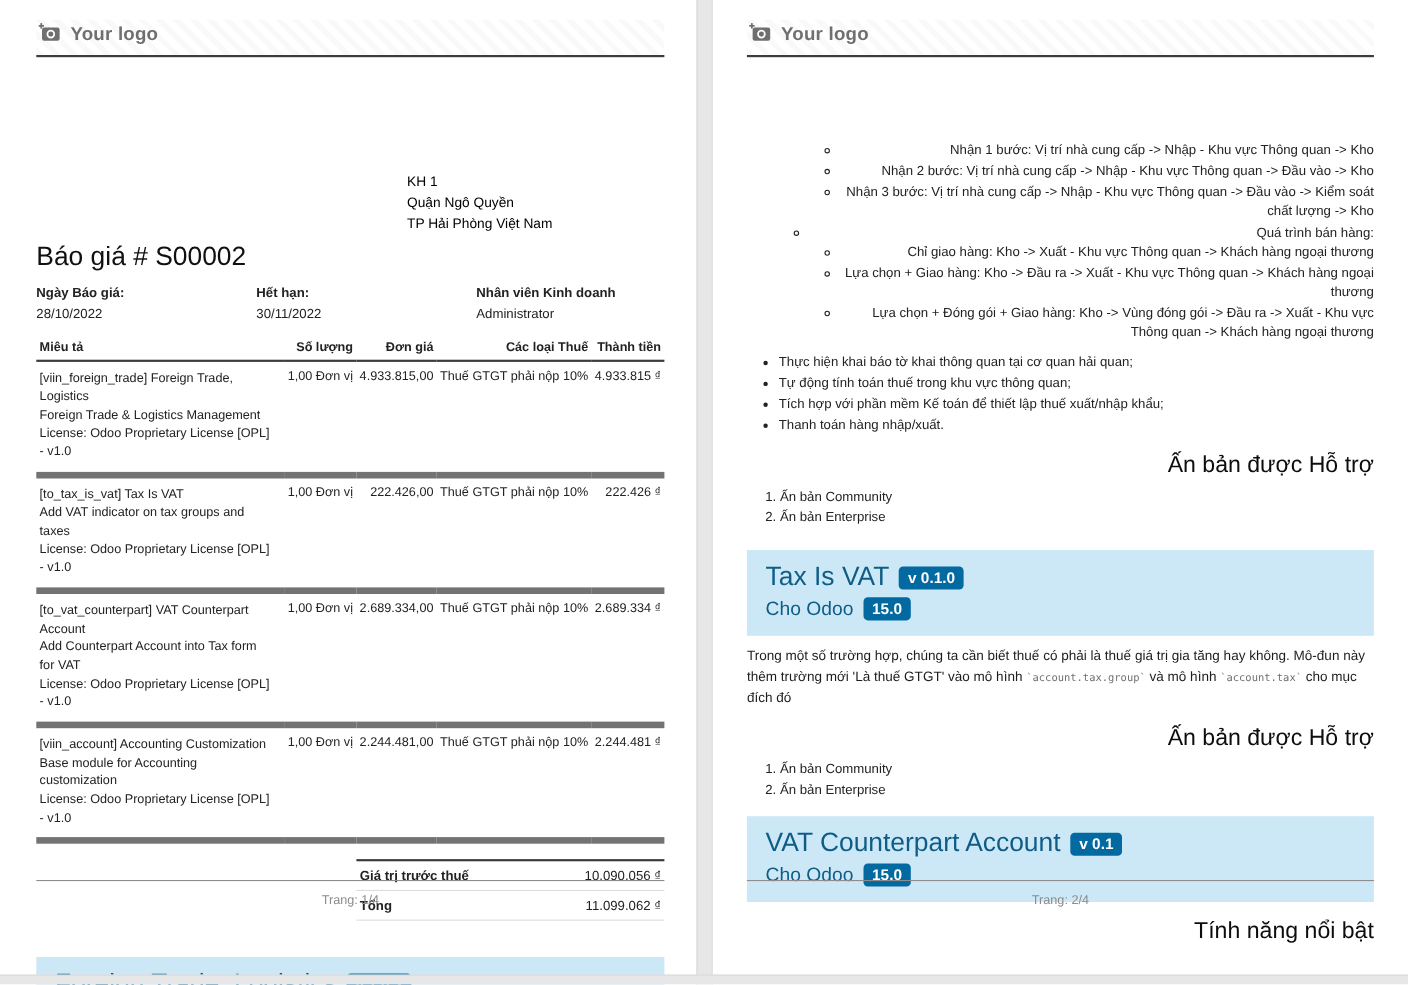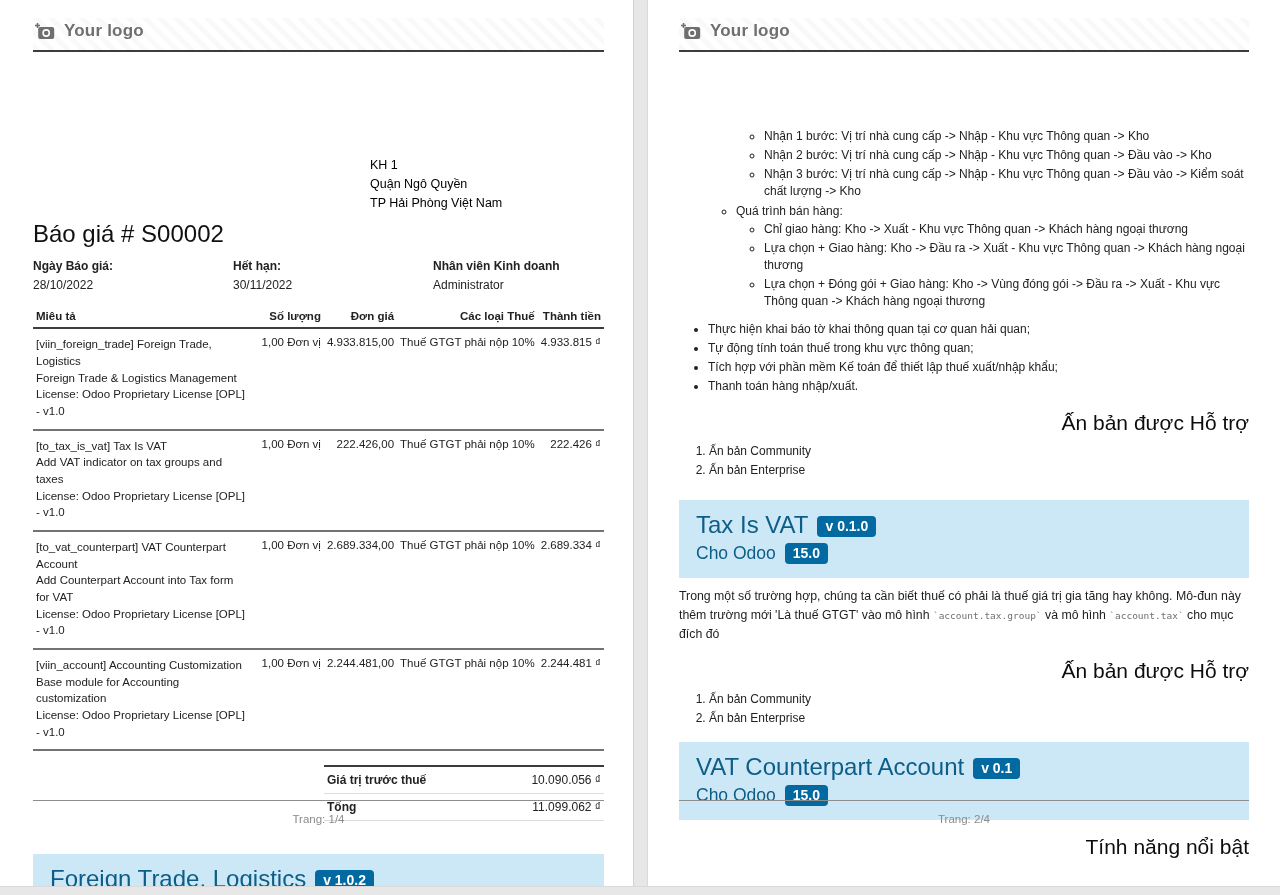--- a/index.html
+++ b/index.html
@@ -7,36 +7,36 @@
   .doc { display:flex; width:1280px; height:895px; position:relative; }
   .page { background:#fff; position:relative; height:886px; }
   .page-l { width:633px; }
   .page-r { flex:1; }
   .gutter { width:15px; background:#e7e7e7; border-left:1px solid #d2d2d2; border-right:1px solid #dadada; height:895px; }
   .bottom-strip { position:absolute; left:0; bottom:0; width:1280px; height:9px; background:#e7e7e7; border-top:1px solid #dadada; }
 
   .content-l { padding:18px 29px 0 33px; }
   .content-r { padding:18px 31px 0 31px; }
 
-  .logo-row { display:flex; align-items:center; gap:9px; padding:3px 2px 9px 2px; border-bottom:2px solid #3c3c3c;
+  .logo-row { display:flex; gap:9px; padding:3px 2px 9px 2px; border-bottom:2px solid #3c3c3c;
               background:repeating-linear-gradient(45deg, rgba(0,0,0,0.022) 0 5px, transparent 5px 11px); }
   .logo-text { color:#6f6f6f; font-weight:bold; font-size:17px; letter-spacing:.2px; }
 
   .customer { margin:104px 0 0 337px; font-size:12.5px; line-height:1.5; color:#000000; }
 
   .doc-title { margin-top:8px; font-size:24px; font-weight:400; color:#101010; }
 
   .info-row { display:flex; margin-top:11px; font-size:12px; }
   .info-col1 { width:200px; } .info-col2 { width:200px; } .info-col3 { flex:1; }
   .info-label { font-weight:bold; margin-bottom:5px; }
 
   table.lines { width:100%; border-collapse:collapse; margin-top:13px; font-size:11.5px; }
   table.lines th { border-bottom:2px solid #3c3c3c; padding:5px 3px; font-weight:bold; text-align:right; white-space:nowrap; }
   table.lines th.desc { text-align:left; width:50%; }
-  table.lines td { border-bottom:2px solid #737373; padding:7px 3px 9px; vertical-align:top; text-align:right; white-space:nowrap;margin-left:29px; }
+  table.lines td { border-bottom:6px solid #737373; padding:7px 3px 9px; vertical-align:top; text-align:right; white-space:nowrap;margin-left:29px; }
   table.lines td.desc { text-align:left; white-space:normal; line-height:1.45; padding-right:10px; }
 
   .totals { width:280px; margin-left:auto; margin-top:14px; font-size:12px; }
   .trow { display:flex; justify-content:space-between; padding:6px 3px; }
   .trow.first { border-top:2px solid #3c3c3c; border-bottom:1px solid #dcdcdc; }
   .trow.mid   { border-bottom:2px solid #3c3c3c; }
   .trow.last  { border-bottom:1px solid #dcdcdc; }
   .bold { font-weight:bold; }
 
   .banner { background:#cce8f7; padding:11px 17px 14px; margin-top:33px; }
@@ -44,21 +44,21 @@
   .banner-sub { font-size:17.5px; color:#0e5d87; margin-top:4px; }
   .badge { display:inline-block; background:#0369a1; color:#fff; font-weight:bold; font-size:14px;
            border-radius:4px; padding:2px 8px 3px; margin-left:9px; vertical-align:2px; }
   .banner-sub .badge { vertical-align:1px; }
 
   h2.sect { font-size:21px; font-weight:400; color:#0d0d0d; margin-top:21px;text-align:right; }
   .content-r h2.sect { margin-top:15px; }
 
   ul,ol { font-size:12px; line-height:1.42; }
   ul.lv1 { list-style:disc; padding-left:29px; margin-top:8px; }
-  ul.lv2 { list-style:circle; padding-left:57px; }
+  ul.lv2 { list-style:circle; padding-left:57px;text-align:right; }
   ul.lv3 { list-style:circle; padding-left:28px; }
   li.nomark { list-style:none; }
   ol.eds { padding-left:30px; margin-top:7px; }
   li { padding:1px 0; }
 
   .para { font-size:12.3px; line-height:1.55; margin-top:9px; color:#1d1d1d; }
   .code { font-family:"DejaVu Sans Mono",monospace; font-size:9.5px; color:#707070; }
 
   .page-footer { position:absolute; left:33px; right:29px; top:800px; border-top:1px solid #8d8d8d;
                  text-align:center; padding-top:12px; font-size:11.5px; color:#8b8b8b; }

